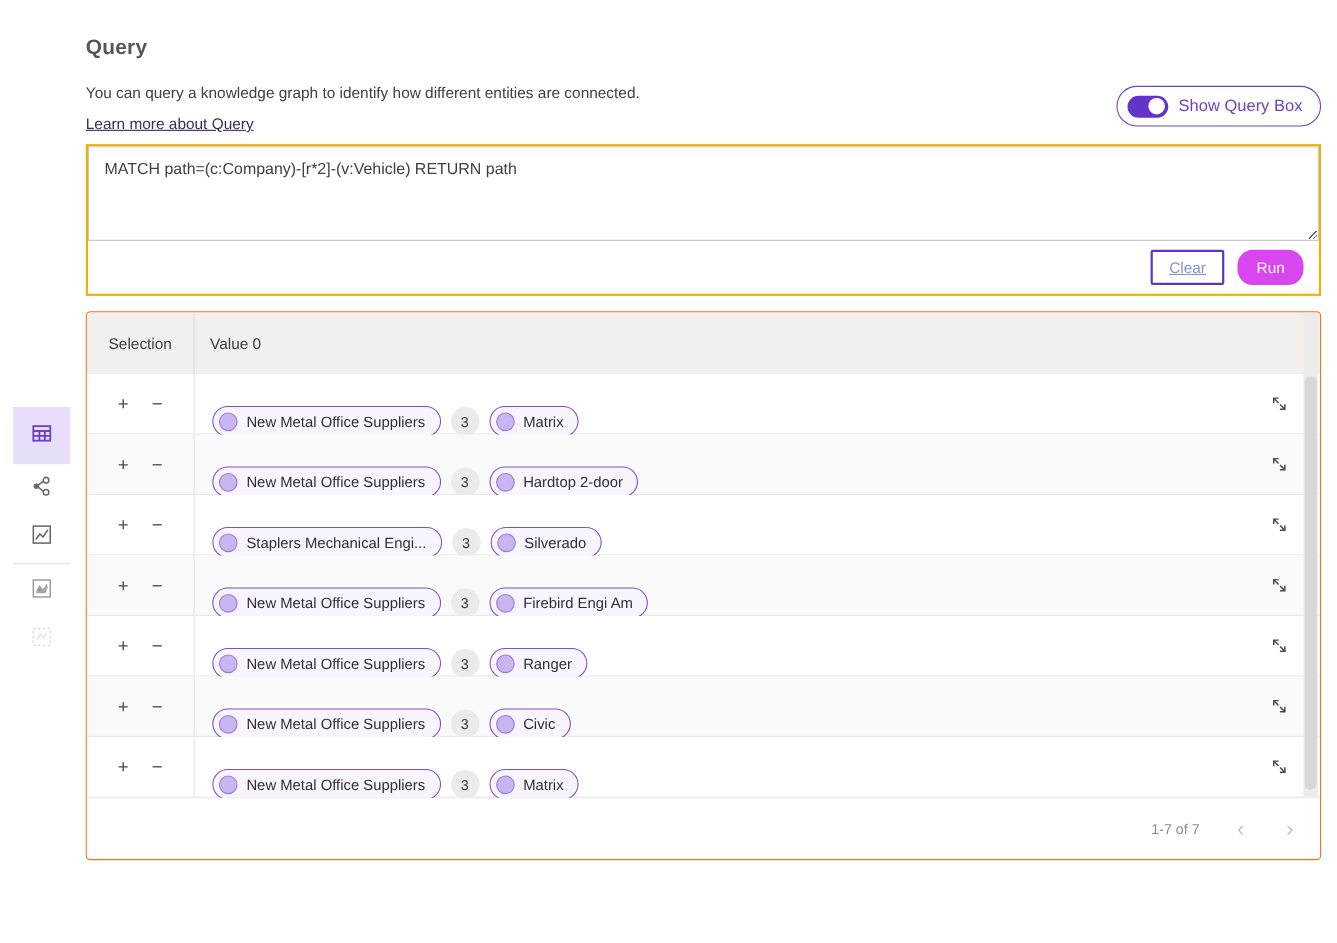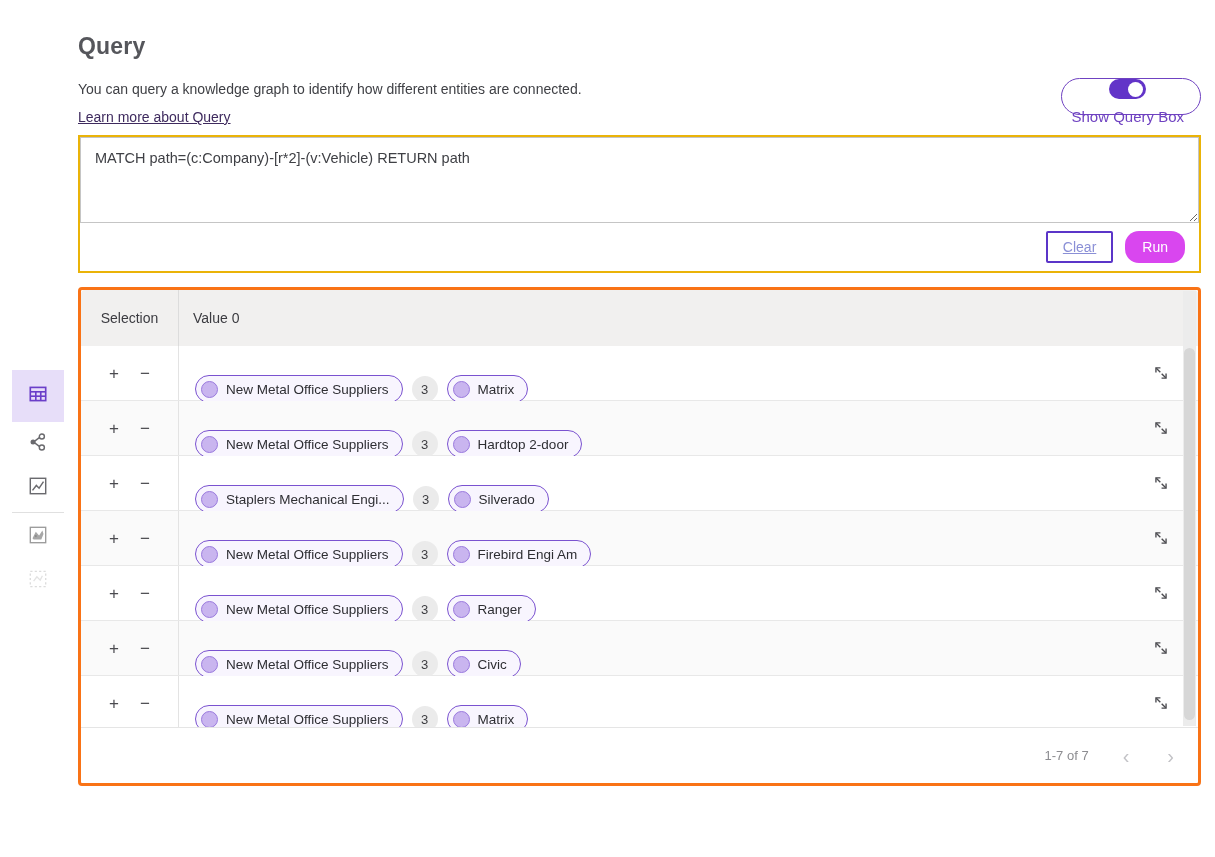--- a/index.html
+++ b/index.html
@@ -1,21 +1,21 @@
 <!DOCTYPE html>
 <html><head>
 <meta charset="utf-8">
 <style>
   * { box-sizing: border-box; margin: 0; padding: 0; }
   html,body { width:1215px; height:857px; background:#ffffff; font-family:"Liberation Sans", sans-serif; }
   .page { position:relative; width:1215px; height:857px; overflow:hidden; }
 
   .content { position:absolute; left:78px; top:0; width:1123px; }
 
-  .page-title { font-size:23px; font-weight:700; color:#55565b; margin-top:33px; letter-spacing:.2px; }
+  .page-title { font-size:19px; font-weight:700; color:#55565b; margin-top:33px; letter-spacing:.2px; }
   .desc { font-size:14px; color:#3f4045; margin-top:21px; }
   .learn-link { display:inline-block; margin-top:12px; font-size:14px; font-weight:400; color:#3e2a5e; text-decoration:underline; cursor:pointer; }
 
   
   .toggle-wrap { position:absolute; right:0; top:78px; height:37px; display:flex; align-items:center; gap:9px;
                  border:1.5px solid #6f42c1; border-radius:19px; padding:0 16px 0 9px; background:#fff; color:#6f42c1;
                  font-size:15px; cursor:pointer; }
   .switch { position:relative; width:37px; height:20px; background:#6234c8; border-radius:10px; flex:0 0 auto; }
   .switch .knob { position:absolute; top:2.5px; right:3px; width:15px; height:15px; border-radius:50%; background:#fff; }
 
@@ -24,21 +24,21 @@
   .query-input { display:block; width:100%; height:86px; border:1px solid #c5c5c5; outline:none;
                  padding:12px 14px; font-size:14.5px; color:#3f4045; font-family:"Liberation Sans", sans-serif;
                  resize:vertical; background:#fff; }
   .query-footer { height:48px; display:flex; align-items:center; justify-content:flex-end; gap:12px; padding-right:14px; }
   .btn-clear { background:#fff; border:2px solid #5b35c8; color:#8a8fd6; font-size:14px; padding:6px 15px; border-radius:2px; cursor:pointer; font-family:inherit;text-decoration:underline; }
   .btn-run   { background:#d946ef; border:none; color:#fff; font-size:14px; padding:8px 17px; border-radius:14px; cursor:pointer; font-family:inherit; }
 
   .results-title { font-size:23px; font-weight:700; color:#55565b; margin-top:27px; }
 
   
-  .table-wrap { position:relative; margin-top:14px; border:3px solid #f97316; border-radius:4px; background:#fff; height:499px; }
+  .table-wrap { position:relative; margin-top:14px; border:1px solid #f97316; border-radius:4px; background:#fff; height:499px; }
   .thead { display:flex; height:56px; background:#f1f0ef; border-radius:4px 4px 0 0; align-items:center; font-size:14px; color:#3b3b40; }
   .hc1 { width:98px; text-align:center; border-right:1px solid #dcdcdc; height:100%; display:flex; align-items:center; justify-content:center; }
   .hc2 { padding-left:14px; }
 
   .tbody { }
   .trow { display:flex; height:55px; border-bottom:1px solid #e8e8e8; background:#fff; align-items:stretch; position:relative; }
   .trow:nth-child(even) { background:#fafafa; }
   .cell-sel { width:98px; border-right:1px solid #e3e3e3; display:flex; align-items:center; justify-content:center; gap:21px;
               color:#4a4a4f; font-size:17px; flex:0 0 auto; }
   .cell-sel span { cursor:pointer; line-height:1; }
@@ -66,21 +66,21 @@
   .rail-item { width:52px; height:44px; display:flex; align-items:center; justify-content:center; cursor:pointer; }
   .rail-item.selected { height:52px; background:#e7def9; }
   .rail-divider { height:1px; background:#e0e0e0; margin:2px 0; }
   .rail-item.disabled { cursor:default; }
 </style>
 </head>
 <body>
 
 <div class="page">
 
-  <div class="toggle-wrap" style="right:14px;flex-direction:column;">
+  <div class="toggle-wrap" style="right:14px;">
     <span class="switch">
         <span class="knob"></span>
       </span>
     <span>Show Query Box</span>
   </div>
 
   <div class="content">
     <div class="page-title">Query</div>
     <div class="desc">You can query a knowledge graph to identify how different entities are connected.</div>
     <a class="learn-link">Learn more about Query</a>

